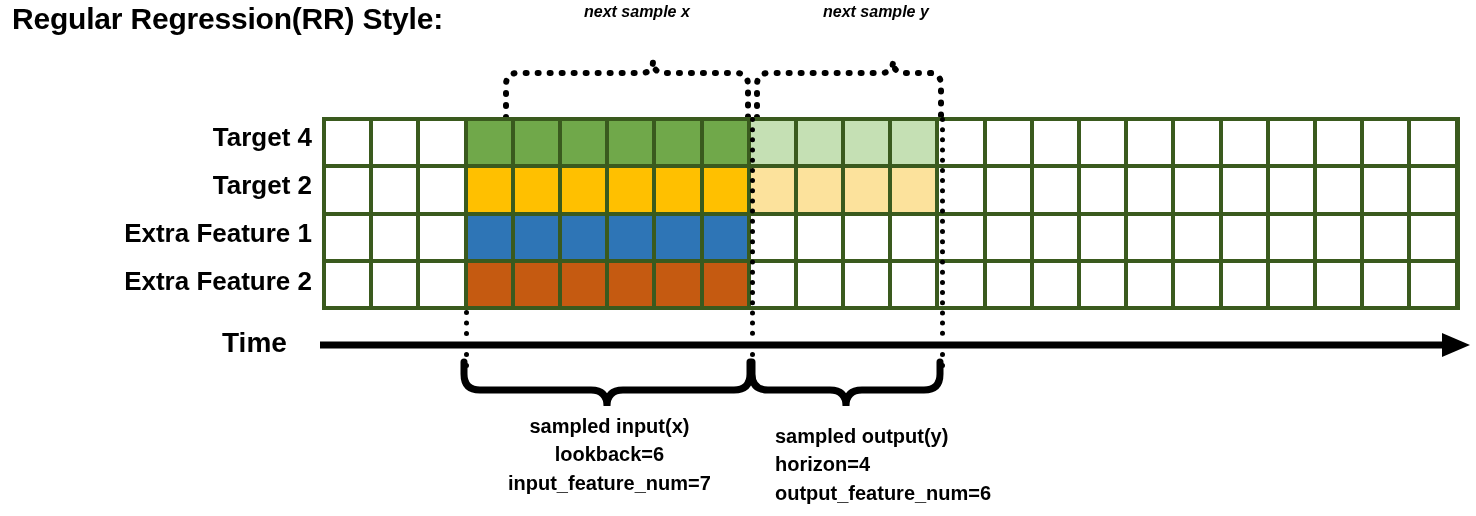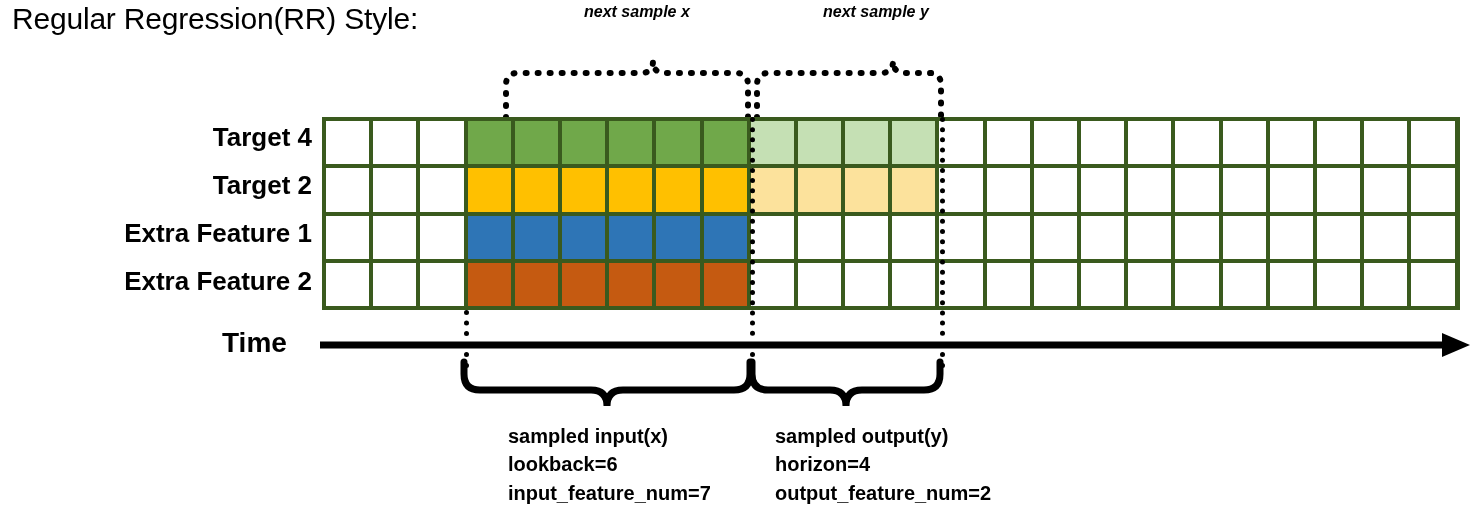--- a/index.html
+++ b/index.html
@@ -18,21 +18,21 @@
     position: absolute;
     left: 0; top: 0;
     width: 1476px;
     height: 516px;
   }
   #title {
     position: absolute;
     left: 12px;
     top: 2px;
     font-size: 30px;
-    font-weight: 400;
+    font-weight: 700;
     color: #000000;
     white-space: nowrap;
     letter-spacing: -0.2px;
   }
 
   
   #grid-wrap {
     position: absolute;
     left: 322px;
     top: 117px;
@@ -273,24 +273,24 @@
 
   <svg id="bottom-braces-svg" style="position:absolute;left:0;top:360px;width:1476px;height:60px;" viewBox="0 0 1476 60">
     <g fill="none" stroke="#000" stroke-width="7" stroke-linecap="round">
       <path d="M 464,2 L 464,14 Q 464,30 480,30 L 591,30 Q 607,30 607,46 Q 607,30 623,30 L 734,30 Q 750,30 750,14 L 750,2"></path>
     </g>
     <g fill="none" stroke="#000" stroke-width="7" stroke-linecap="round">
       <path d="M 752,2 L 752,14 Q 752,30 768,30 L 830,30 Q 846,30 846,46 Q 846,30 862,30 L 924,30 Q 940,30 940,14 L 940,2"></path>
     </g>
   </svg>
 
-  <div class="bottom-block" style="left:508px; top:422px;">
+  <div class="bottom-block" style="left:508px; top:412px;text-align:center;">
     <div>sampled input(x)</div>
     <div>lookback=6</div>
     <div>input_feature_num=7</div>
   </div>
   <div class="bottom-block" style="left:775px; top:422px;">
     <div>sampled output(y)</div>
     <div>horizon=4</div>
-    <div>output_feature_num=2</div>
+    <div>output_feature_num=6</div>
   </div>
 
 </div>
 
 </body></html>

